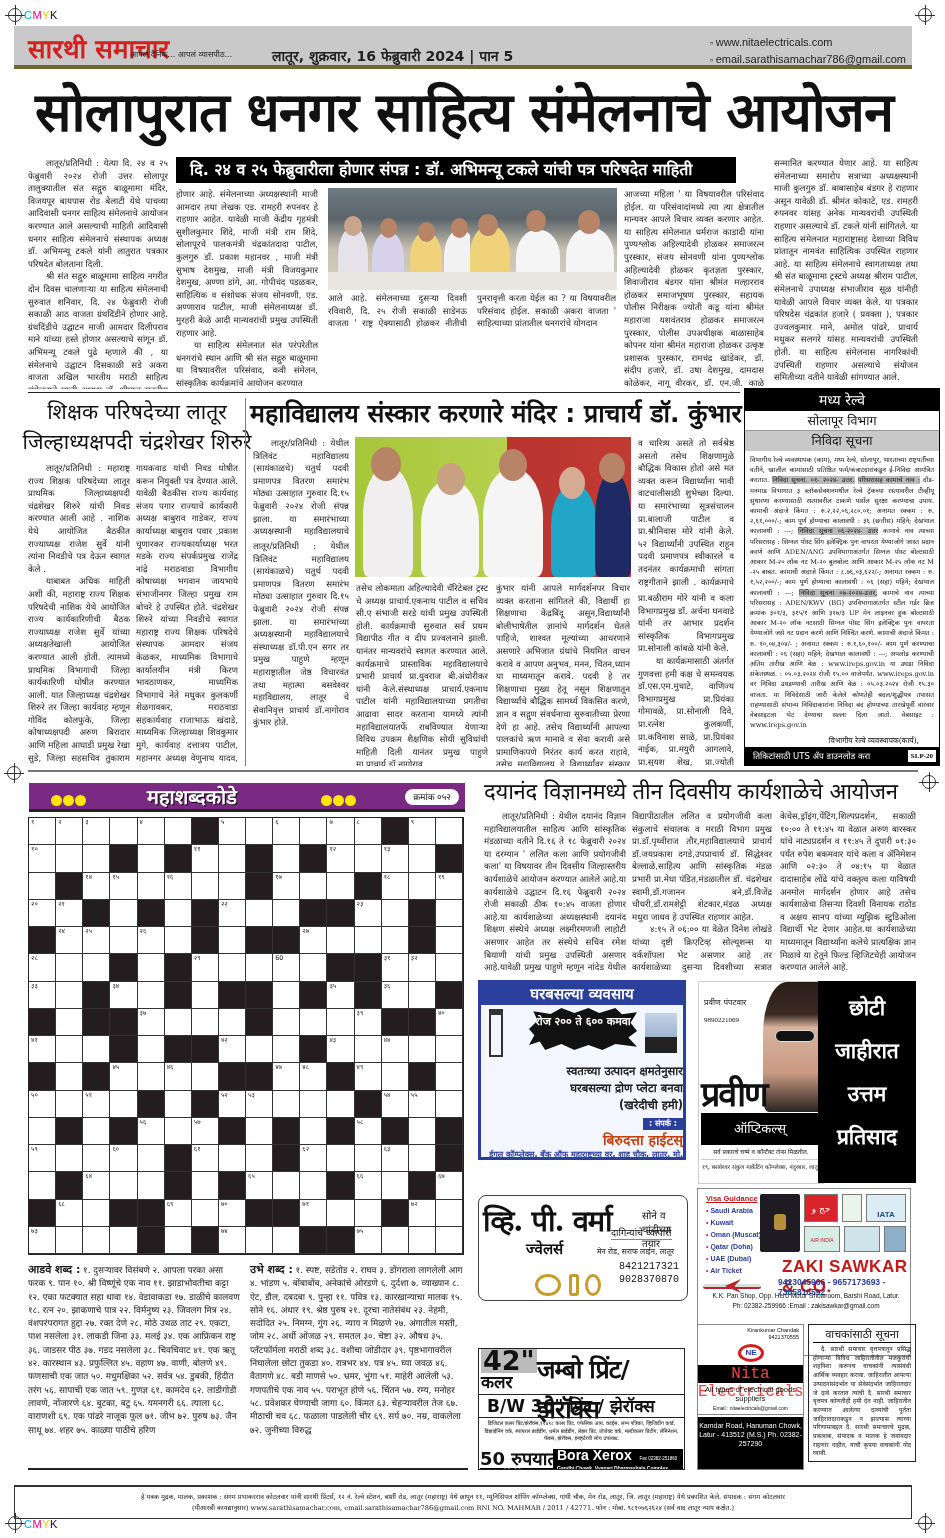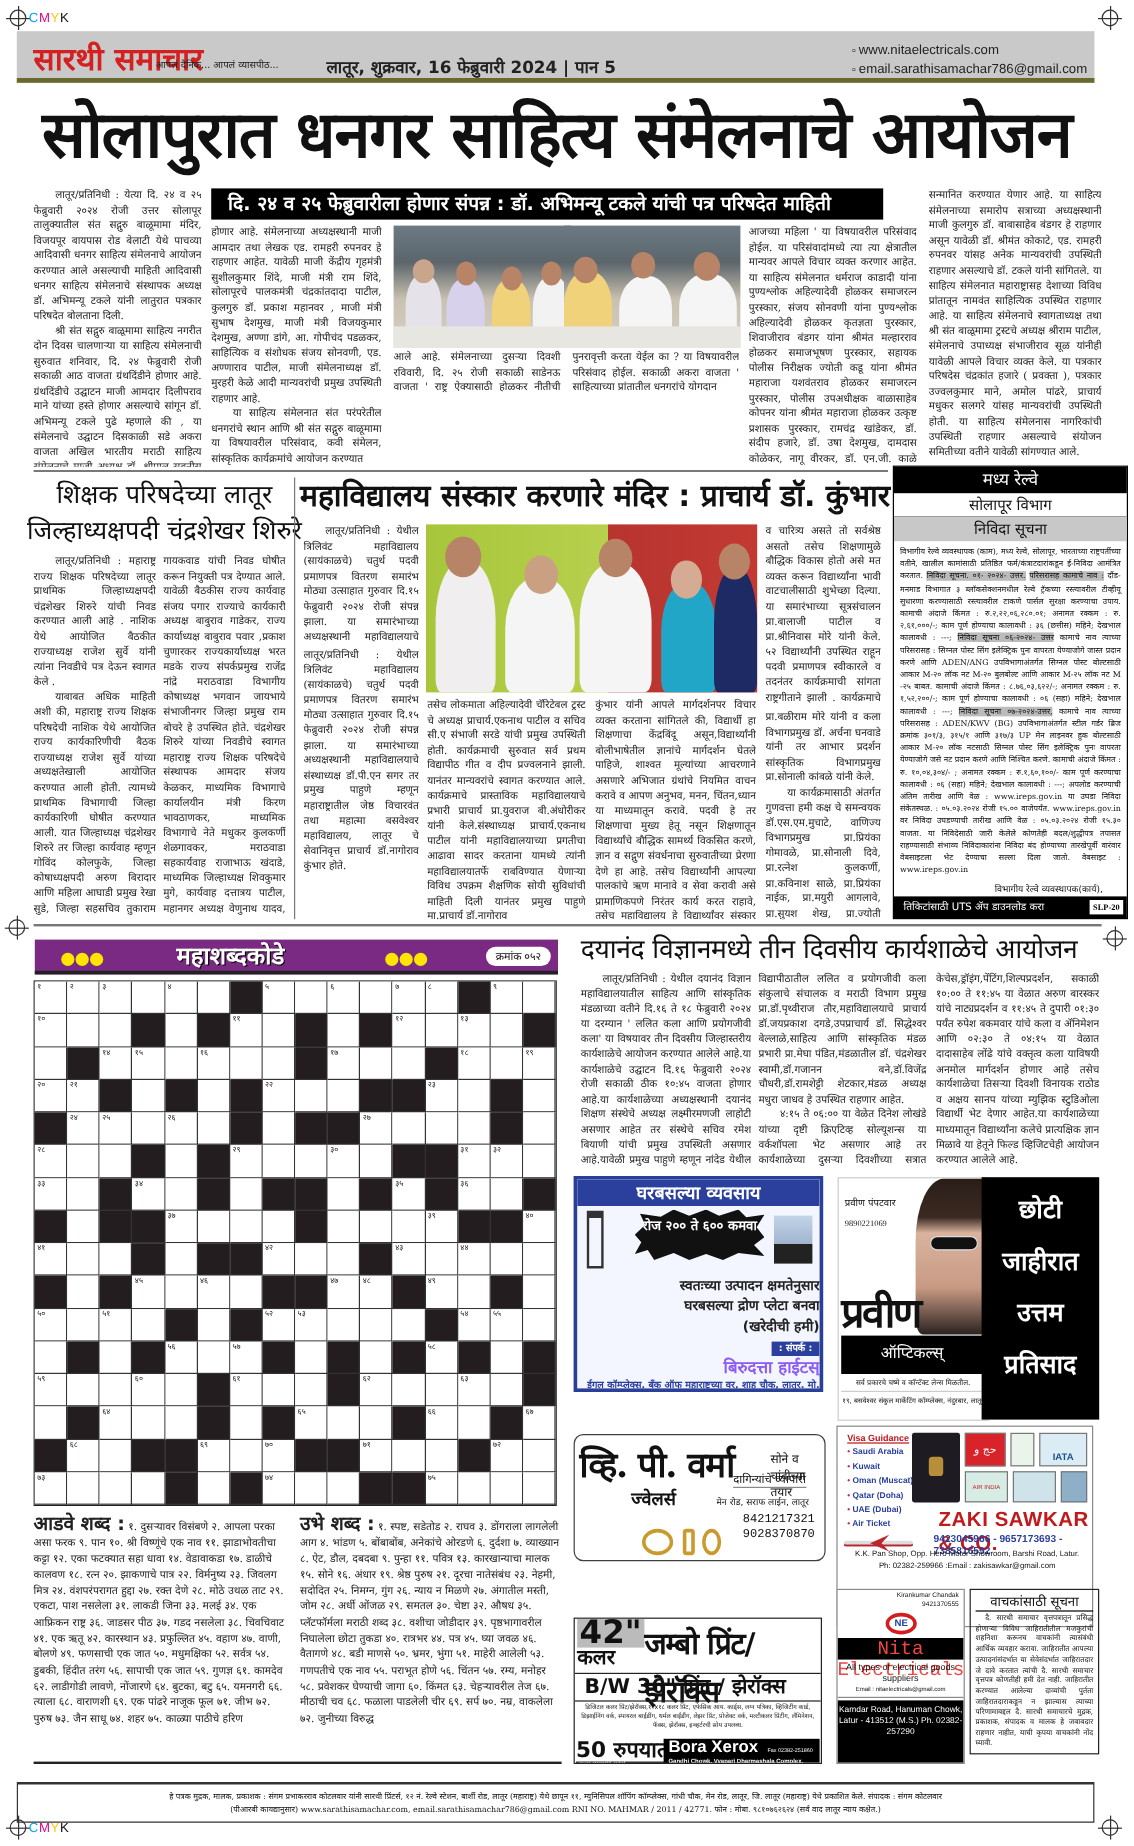--- a/index.html
+++ b/index.html
@@ -52,31 +52,31 @@
   #cw-title { position: absolute; left: 118px; top: 0; font-size: 20px; line-height: 29px; font-weight: bold; color: #fff; text-shadow: 1px 1px 0 #000; }
   .dots { position: absolute; top: 9px; }
   .dots span { display: inline-block; width: 11px; height: 11px; border-radius: 50%; background: #ffe500; margin-right: 1px; }
   #cw-no { position: absolute; right: 6px; top: 6px; background: #fff; border-radius: 8px; font-size: 9px; padding: 1px 8px; line-height: 14px; }
   #cw-grid { left: 28px; top: 817px; width: 436px; height: 438px; display: grid; grid-template-columns: repeat(16, 1fr); grid-template-rows: repeat(16, 1fr); border: 1px solid #222; }
   .cell { border-right: 1px solid #333; border-bottom: 1px solid #333; position: relative; background: #fff; }
   .cell.blk { background: #231d1f; }
   .cell .n { position: absolute; left: 2px; top: 1px; font-size: 6.5px; line-height: 7px; color: #222; }
 
   .clues { font-family: "DejaVu Serif", serif; font-size: 8.8px; line-height: 13.3px; color: #222; }
-  .clues b { font-family: "DejaVu Sans", sans-serif; font-size: 16px; }
+  .clues b { font-family: "DejaVu Sans", sans-serif; font-size: 11px; }
 
   #daya-head { left: 484px; top: 776px; font-size: 22px; line-height: 32px; white-space: nowrap; letter-spacing: -0.3px; }
 
   
   #ad-ghar { left: 478px; top: 980px; width: 208px; height: 180px; border: 3px solid #2a3f9a; background: #f4f6ff; overflow: hidden; }
   #ad-ghar-top { background: #2b3f9c; color: #fff; text-align: center; font-size: 15px; font-weight: bold; height: 22px; line-height: 22px; }
   #ad-ghar-star { position: absolute; left: 48px; top: 25px; width: 108px; height: 42px; background: #111; color: #fff; text-align: center; font-size: 11px; line-height: 14px; font-weight: bold; padding-top: 7px; clip-path: polygon(0 50%,8% 30%,4% 8%,20% 14%,30% 0,42% 12%,55% 0,65% 12%,80% 0,86% 15%,100% 10%,94% 35%,100% 55%,92% 70%,100% 92%,80% 86%,68% 100%,55% 88%,42% 100%,30% 86%,15% 100%,10% 80%,0 88%,5% 65%); }
   #ad-ghar-mid { position: absolute; top: 80px; left: 0; right: 0; text-align: right; font-weight: bold; font-size: 11.5px; line-height: 17px; color: #222; }
   #ad-ghar-contact { display: inline-block; background: #2b3f9c; color: #fff; font-size: 8px; padding: 0 6px; line-height: 12px; margin-top: 2px; }
-  #ad-ghar-name { font-size: 14px; color: #8b5cf6; line-height: 18px; margin-left: 45px; }
+  #ad-ghar-name { font-size: 14px; color: #c2410c; line-height: 18px; margin-left: 45px; }
   #ad-ghar-addr { font-size: 8px; line-height: 11px; color: #2b3f9c; font-weight: bold; }
 
   #ad-praveen { left: 698px; top: 981px; width: 126px; height: 203px; border: 1px solid #ccc; background: #fff; overflow: hidden; }
   #ad-prav-face { position: absolute; right: 0; top: 0; width: 60px; height: 130px; background: linear-gradient(180deg,#2a1d18 0%,#3a2a22 25%,#d9b39e 35%,#c89a83 70%,#2b2321 100%); border-radius: 40% 0 0 10%; }
   #ad-prav-glass { position: absolute; right: 8px; top: 48px; width: 40px; height: 12px; background: #111; border-radius: 6px; border: 1px solid #ddd; }
   #ad-prav-name { position: absolute; left: 5px; top: 14px; font-size: 8px; }
   #ad-prav-phone { position: absolute; left: 5px; top: 34px; font-size: 7px; font-family: "Liberation Serif", serif; }
   #ad-prav-brand { position: absolute; left: 2px; top: 88px; font-size: 34px; font-weight: bold; font-family: "DejaVu Serif", serif; letter-spacing: -2px; }
   #ad-prav-band { position: absolute; left: 2px; right: 4px; top: 131px; height: 32px; background: #000; color: #fff; text-align: center; font-size: 13px; line-height: 32px; }
   #ad-prav-l1 { position: absolute; left: 2px; right: 2px; top: 166px; font-size: 6px; text-align: center; border-bottom: 1px solid #ccc; padding-bottom: 3px; }
@@ -411,21 +411,21 @@
     <div class="cell"></div>
     <div class="cell blk"></div>
     <div class="cell"></div>
     <div class="cell blk"></div>
     <div class="cell">
       <span class="n">२९</span>
     </div>
     <div class="cell"></div>
     <div class="cell"></div>
     <div class="cell">
-      <span class="n">३०</span>
+      <span class="n">60</span>
     </div>
     <div class="cell"></div>
     <div class="cell blk"></div>
     <div class="cell blk"></div>
     <div class="cell">
       <span class="n">३१</span>
     </div>
     <div class="cell">
       <span class="n">३२</span>
     </div>

